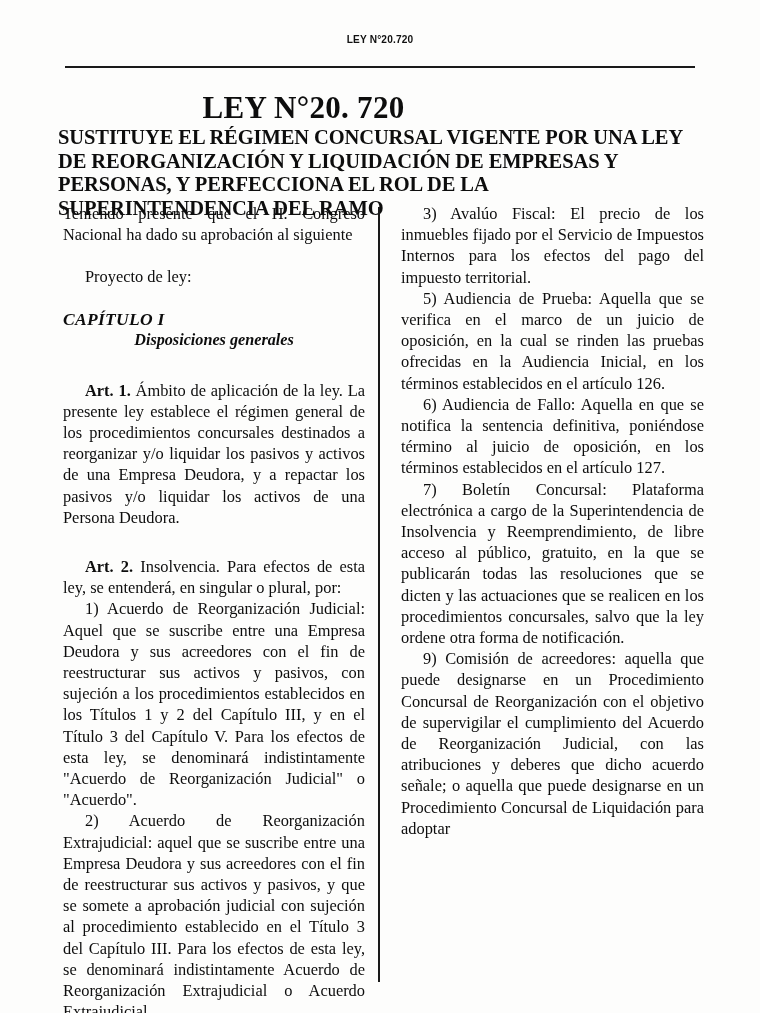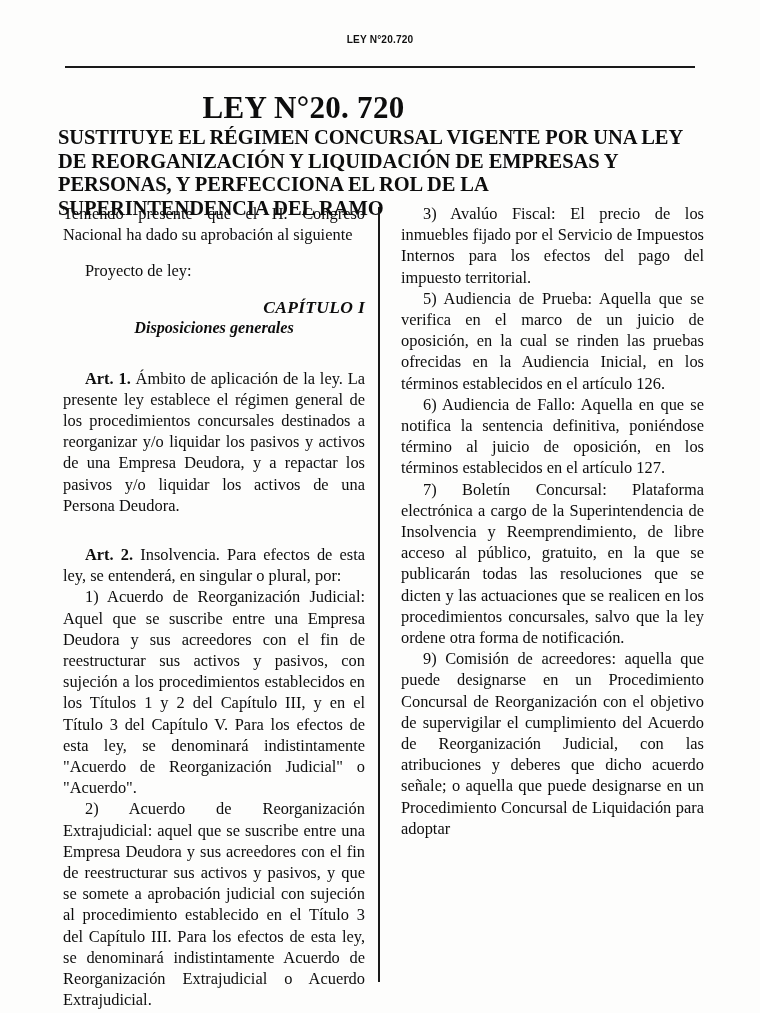--- a/index.html
+++ b/index.html
@@ -109,28 +109,28 @@
   .p-indent {
     text-indent: 22px;
   }
   .p-flush {
     text-indent: 0;
   }
   .p-gap {
     margin-top: 28px;
   }
   .p-gap-sm {
-    margin-top: 15px;
+    margin-top: 21px;
   }
   .last-line-left > :last-child {
     text-align: left;
   }
 
   .chapter {
-    text-align: right;
+    text-align: left;
     font-weight: 700;
     font-style: italic;
     font-size: 17.5px;
     line-height: 21.5px;
     letter-spacing: 0.3px;
   }
   .chapter-sub {
     text-align: center;
     font-weight: 700;
     font-style: italic;

